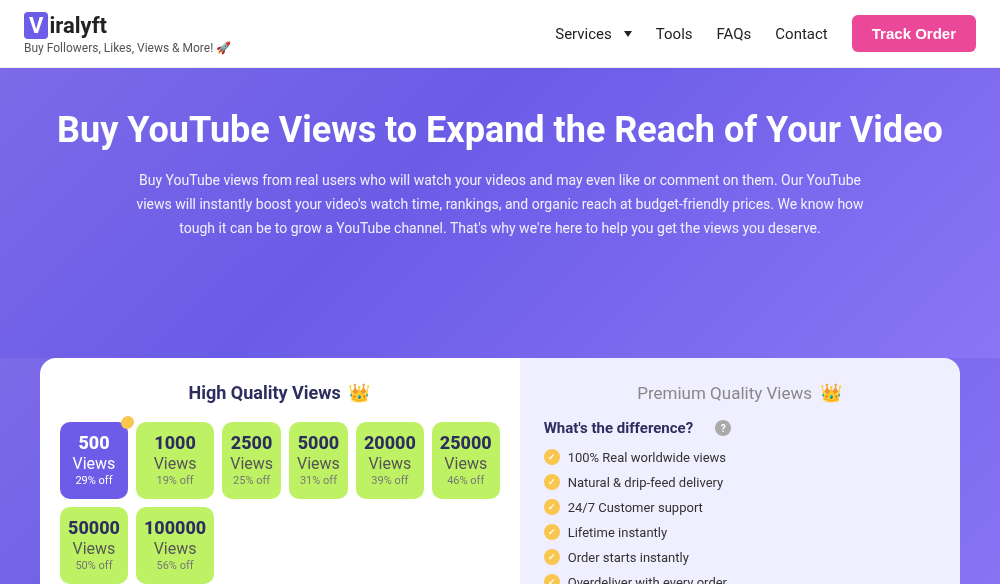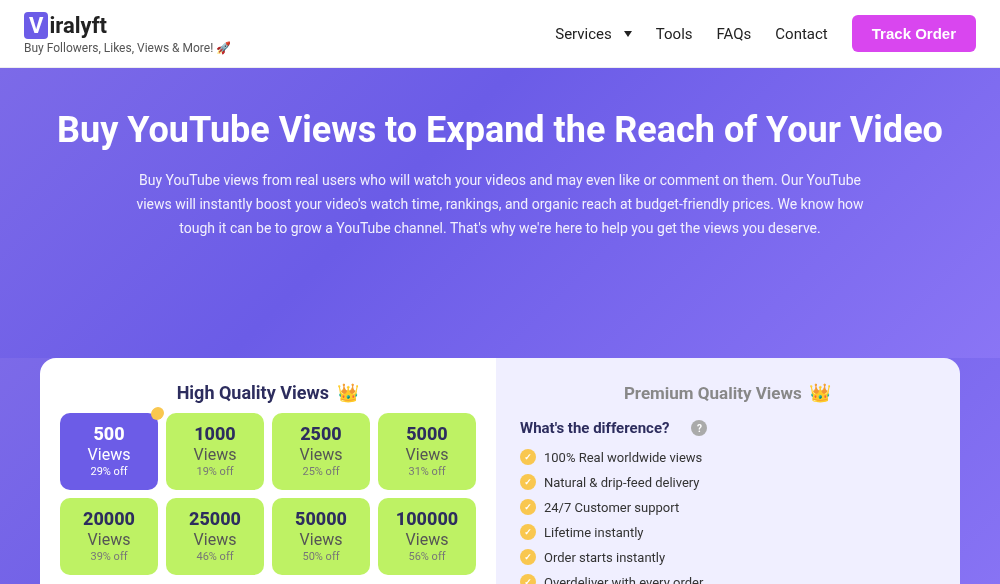--- a/index.html
+++ b/index.html
@@ -15,21 +15,21 @@
       border-bottom: 1px solid #eee;
     }
     .logo-area { display: flex; flex-direction: column; }
     .logo-title { display: flex; align-items: center; gap: 0; font-size: 22px; font-weight: 700; color: #222; }
     .logo-v { color: #fff; background: #6c5ce7; border-radius: 4px; padding: 1px 5px; margin-right: 1px; }
     .logo-subtitle { font-size: 12px; color: #555; margin-top: 2px; }
     .nav { display: flex; align-items: center; gap: 24px; }
     .nav-link { font-size: 15px; color: #222; text-decoration: none; cursor: pointer; }
     .nav-link-services { display: flex; align-items: center; gap: 12px; }
     .chevron-down { display: inline-block; width: 0; height: 0; border-left: 4px solid transparent; border-right: 4px solid transparent; border-top: 6px solid #222; }
-    .track-btn { background: #d946ef; color: #fff; border: none; border-radius: 6px; padding: 10px 20px; font-size: 15px; font-weight: 600; cursor: pointer; }
+    .track-btn { background: #ec4899; color: #fff; border: none; border-radius: 6px; padding: 10px 20px; font-size: 15px; font-weight: 600; cursor: pointer; }
 
     
     .hero {
       background: linear-gradient(135deg, #7c6ae8 0%, #6b5ce7 40%, #8a75f5 100%);
       padding: 40px 24px 0 24px;
       text-align: center;
       min-height: 290px;
     }
     .hero h1 { font-size: 36px; font-weight: 700; color: #fff; margin-bottom: 16px; line-height: 1.25; }
     .hero p { font-size: 14px; color: rgba(255,255,255,0.9); max-width: 760px; margin: 0 auto 32px auto; line-height: 1.7; }
@@ -51,30 +51,30 @@
       background: #fff;
       border-radius: 16px 0 0 16px;
       padding: 24px 20px;
       flex: 1;
     }
     .card-title {
       text-align: center;
       font-size: 18px;
       font-weight: 700;
       color: #2d2d5e;
-      margin-bottom: 10px;
+      margin-bottom: 19px;
       display: flex;
       align-items: center;
       justify-content: center;
       gap: 8px;
     }
     .crown-icon { font-size: 18px; }
     .views-grid {
       display: grid;
-      grid-template-columns: repeat(4, 1fr);
+      grid-template-columns: repeat(6, 1fr);
       gap: 8px;
     }
     .view-tile {
       background: #bef264;
       border-radius: 10px;
       padding: 12px 8px;
       text-align: center;
       cursor: pointer;
       transition: background 0.2s;
     }
@@ -106,21 +106,21 @@
     
     .right-card {
       background: #f0efff;
       border-radius: 0 16px 16px 0;
       padding: 24px 24px;
       flex: 1;
     }
     .right-card-title {
       text-align: center;
       font-size: 17px;
-      font-weight: 700;
+      font-weight: 400;
       color: #888;
       margin-bottom: 16px;
       display: flex;
       align-items: center;
       justify-content: center;
       gap: 8px;
     }
     .whats-diff {
       font-size: 15px;
       font-weight: 700;

